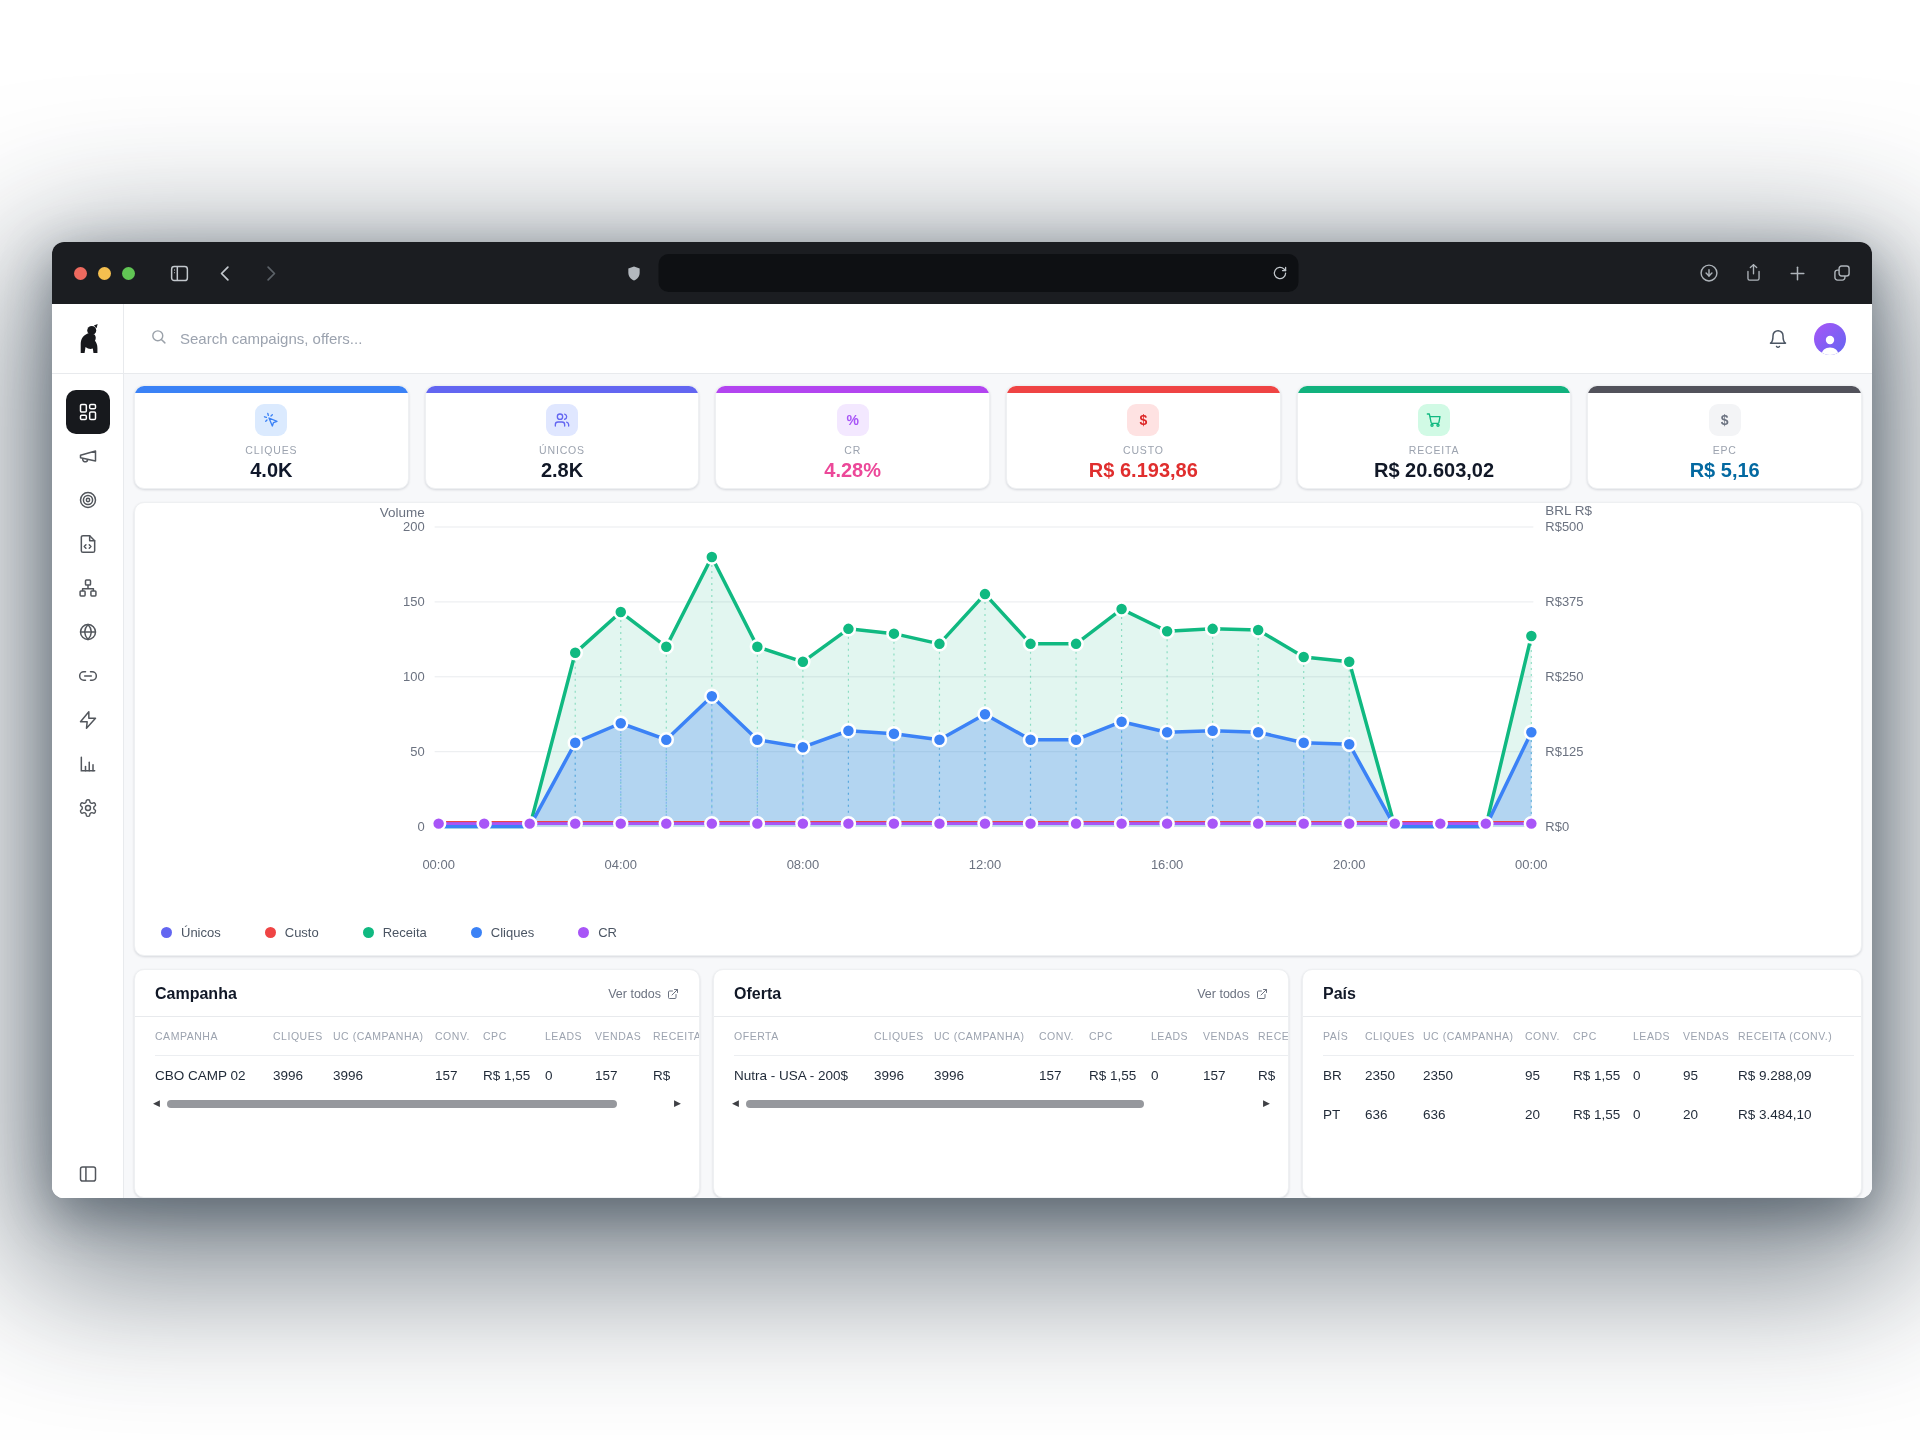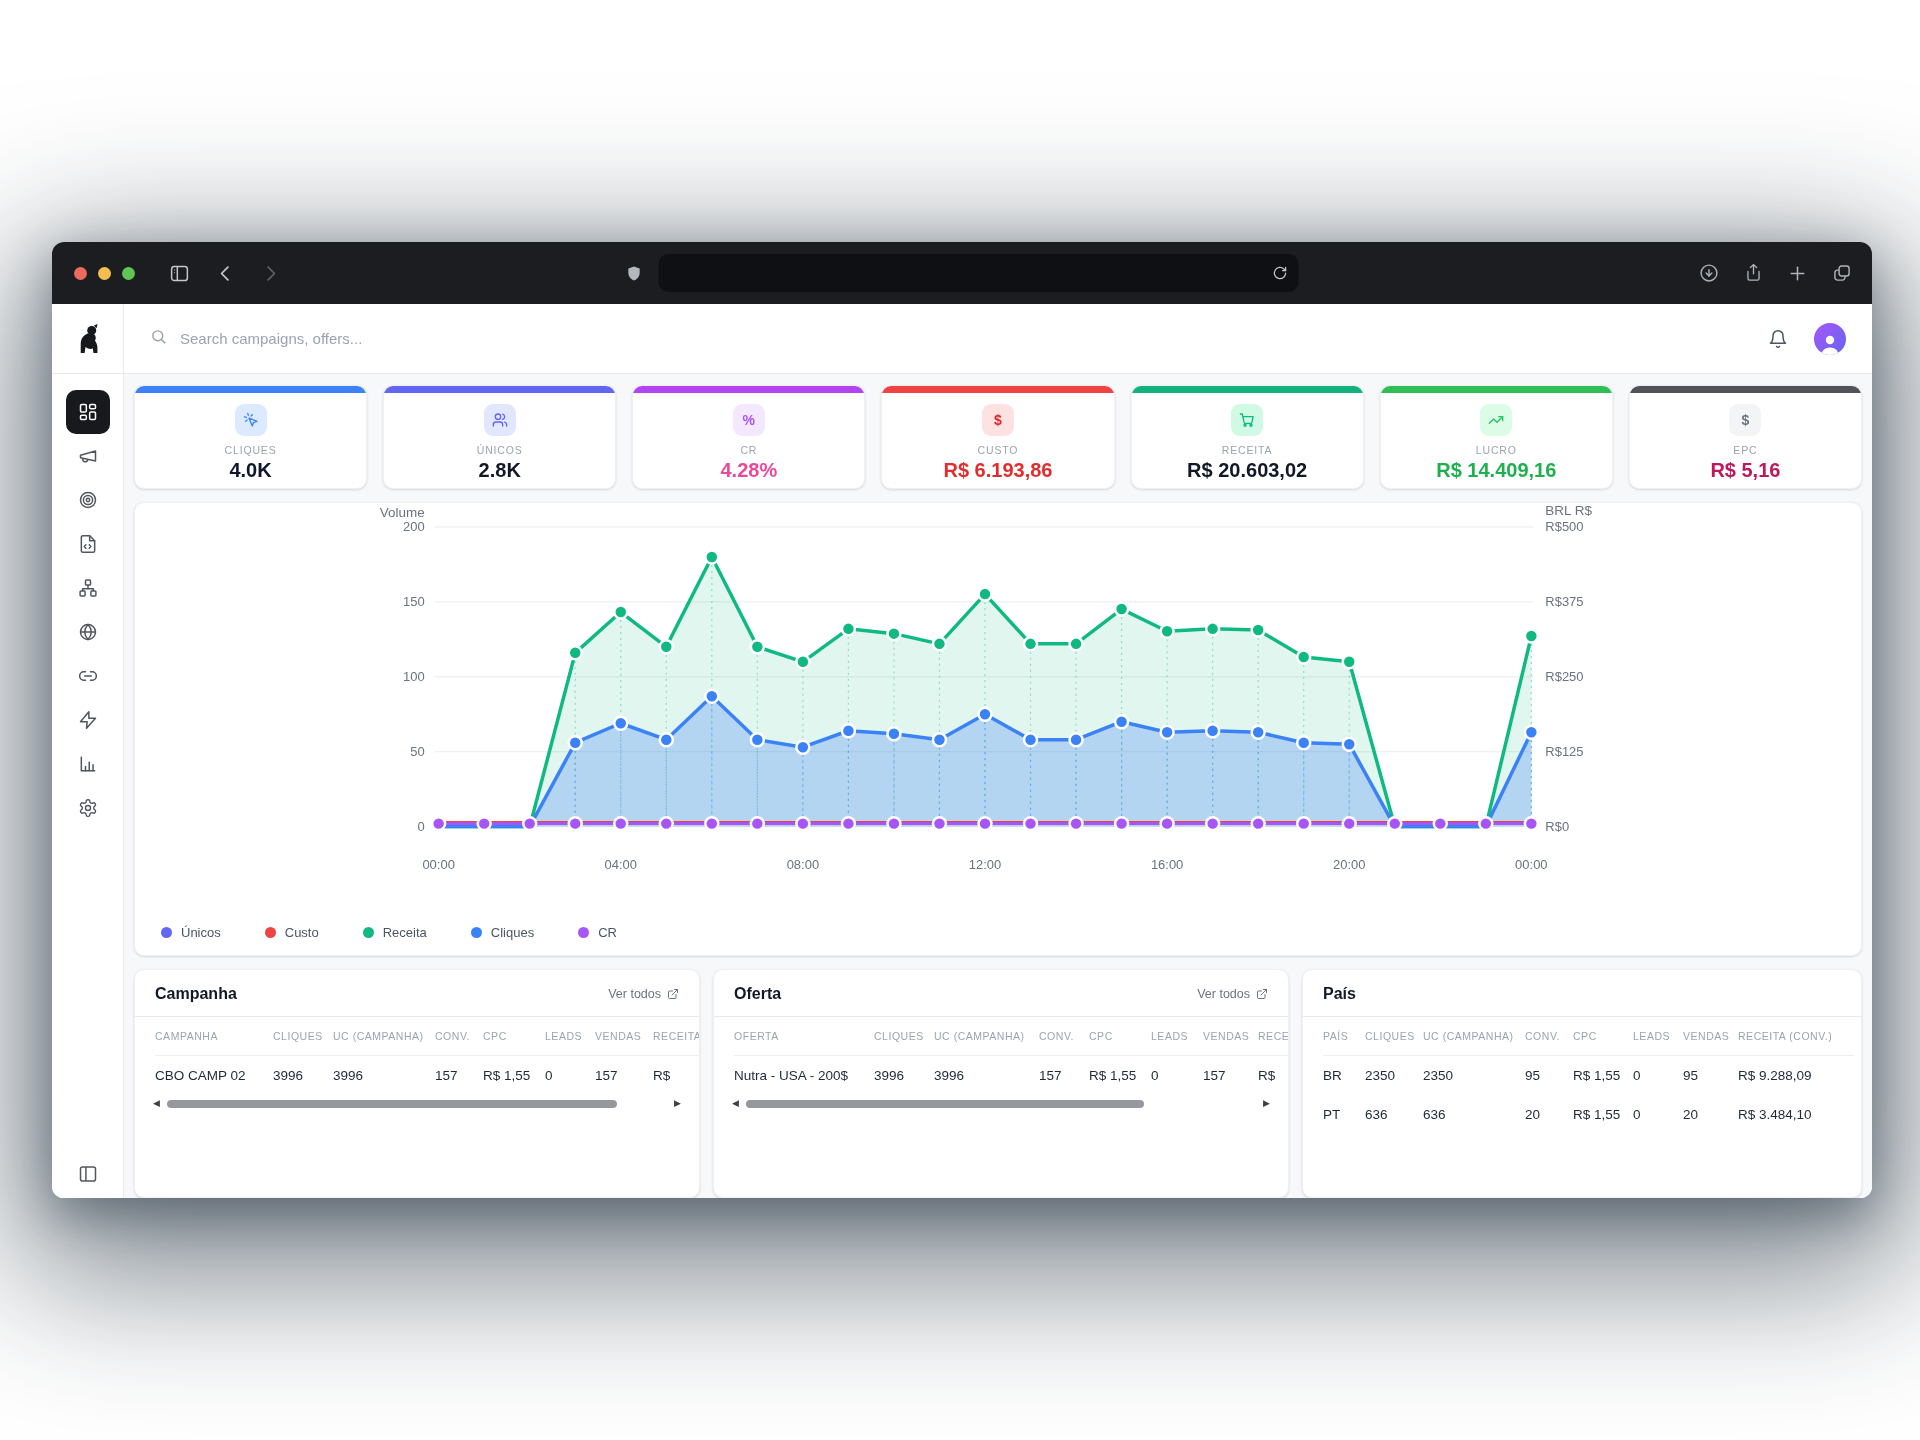--- a/index.html
+++ b/index.html
@@ -319,36 +319,25 @@
             <div class="kpi-icon">
               <svg width="16" height="16" viewBox="0 0 24 24" fill="none" stroke="currentColor" stroke-width="2" stroke-linecap="round" stroke-linejoin="round">
                   <circle cx="9" cy="20" r="1.6"></circle>
                   <circle cx="18" cy="20" r="1.6"></circle>
                   <path d="M2 3h3l2.6 12.4a2 2 0 0 0 2 1.6h7.8a2 2 0 0 0 2-1.6L21 7H6"></path>
                 </svg>
             </div>
             <div class="kpi-label">RECEITA</div>
             <div class="kpi-value" style="color: rgb(17, 24, 39);">R$ 20.603,02</div>
           </div>
-          <div class="kpi" style="--accent: #2fbf57; --icon-bg: #dcfce7; --icon-color: #22c55e;">
-            <div class="kpi-accent"></div>
-            <div class="kpi-icon">
-              <svg width="16" height="16" viewBox="0 0 24 24" fill="none" stroke="currentColor" stroke-width="2" stroke-linecap="round" stroke-linejoin="round">
-                  <polyline points="22 7 13.5 15.5 8.5 10.5 2 17"></polyline>
-                  <polyline points="16 7 22 7 22 13"></polyline>
-                </svg>
-            </div>
-            <div class="kpi-label">LUCRO</div>
-            <div class="kpi-value" style="color: rgb(31, 175, 78);">R$ 14.409,16</div>
-          </div>
           <div class="kpi" style="--accent: #52525b; --icon-bg: #f3f4f6; --icon-color: #6b7280;">
             <div class="kpi-accent"></div>
             <div class="kpi-icon">$</div>
             <div class="kpi-label">EPC</div>
-            <div class="kpi-value" style="color: #be185d;">R$ 5,16</div>
+            <div class="kpi-value" style="color: #0369a1;">R$ 5,16</div>
           </div>
         </div>
 
         <div class="chart-card">
           <svg class="plot" id="chart-svg" viewBox="0 0 1728 454">
               <line x1="300" y1="24" x2="1400" y2="24" stroke="#e9ebee" stroke-width="1"></line>
               <text x="290" y="28.5" text-anchor="end" class="tick">200</text>
               <text x="1412" y="28.5" class="tick">R$500</text>
               <line x1="300" y1="99" x2="1400" y2="99" stroke="#e9ebee" stroke-width="1"></line>
               <text x="290" y="103.5" text-anchor="end" class="tick">150</text>

